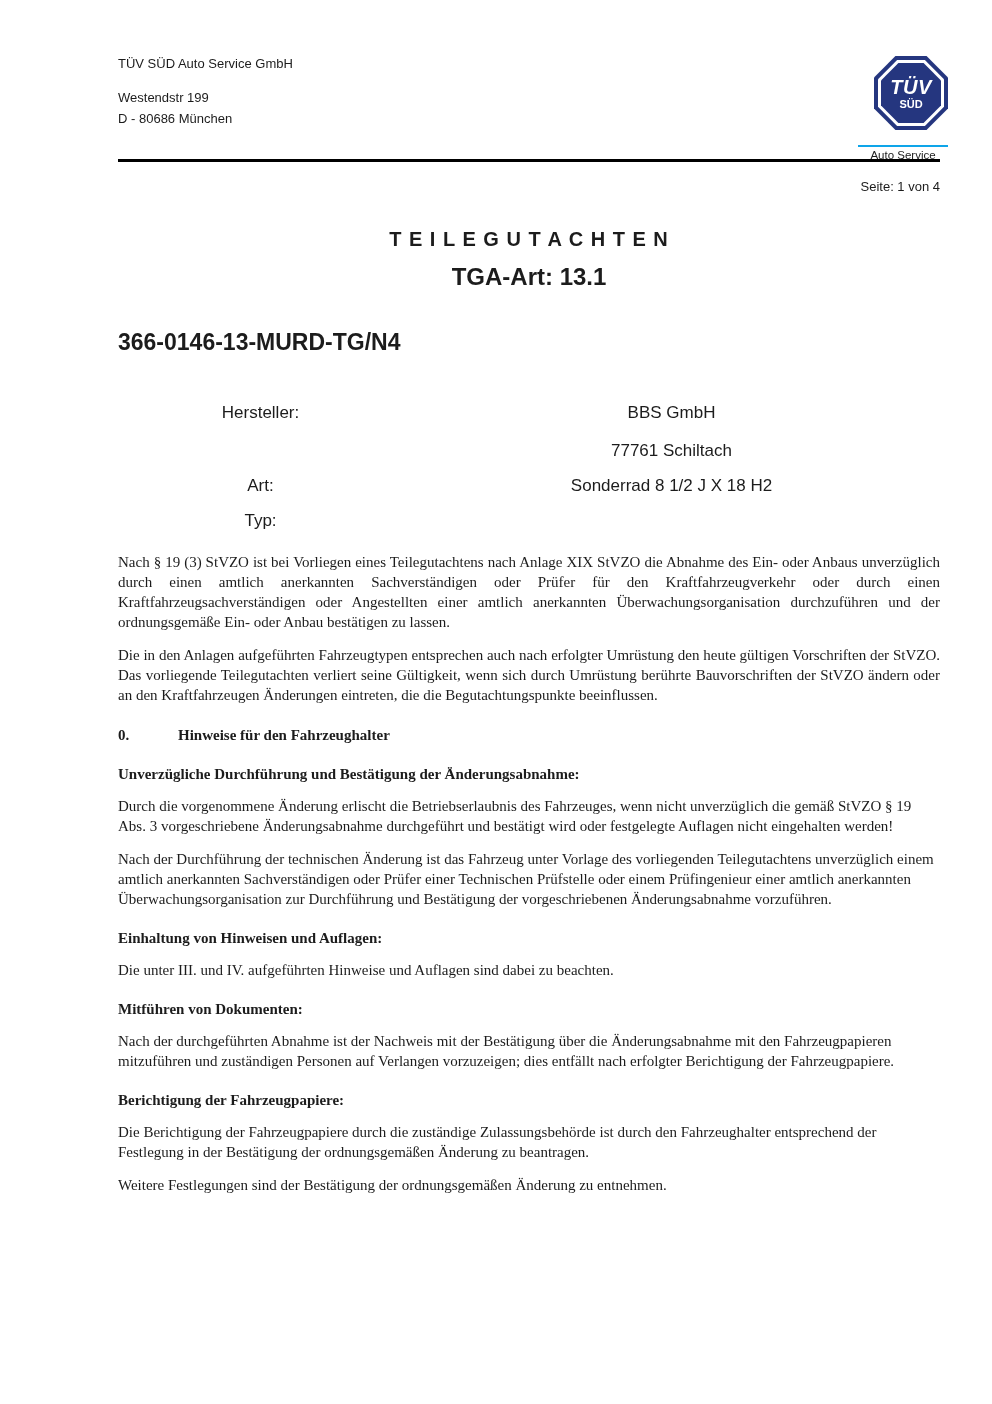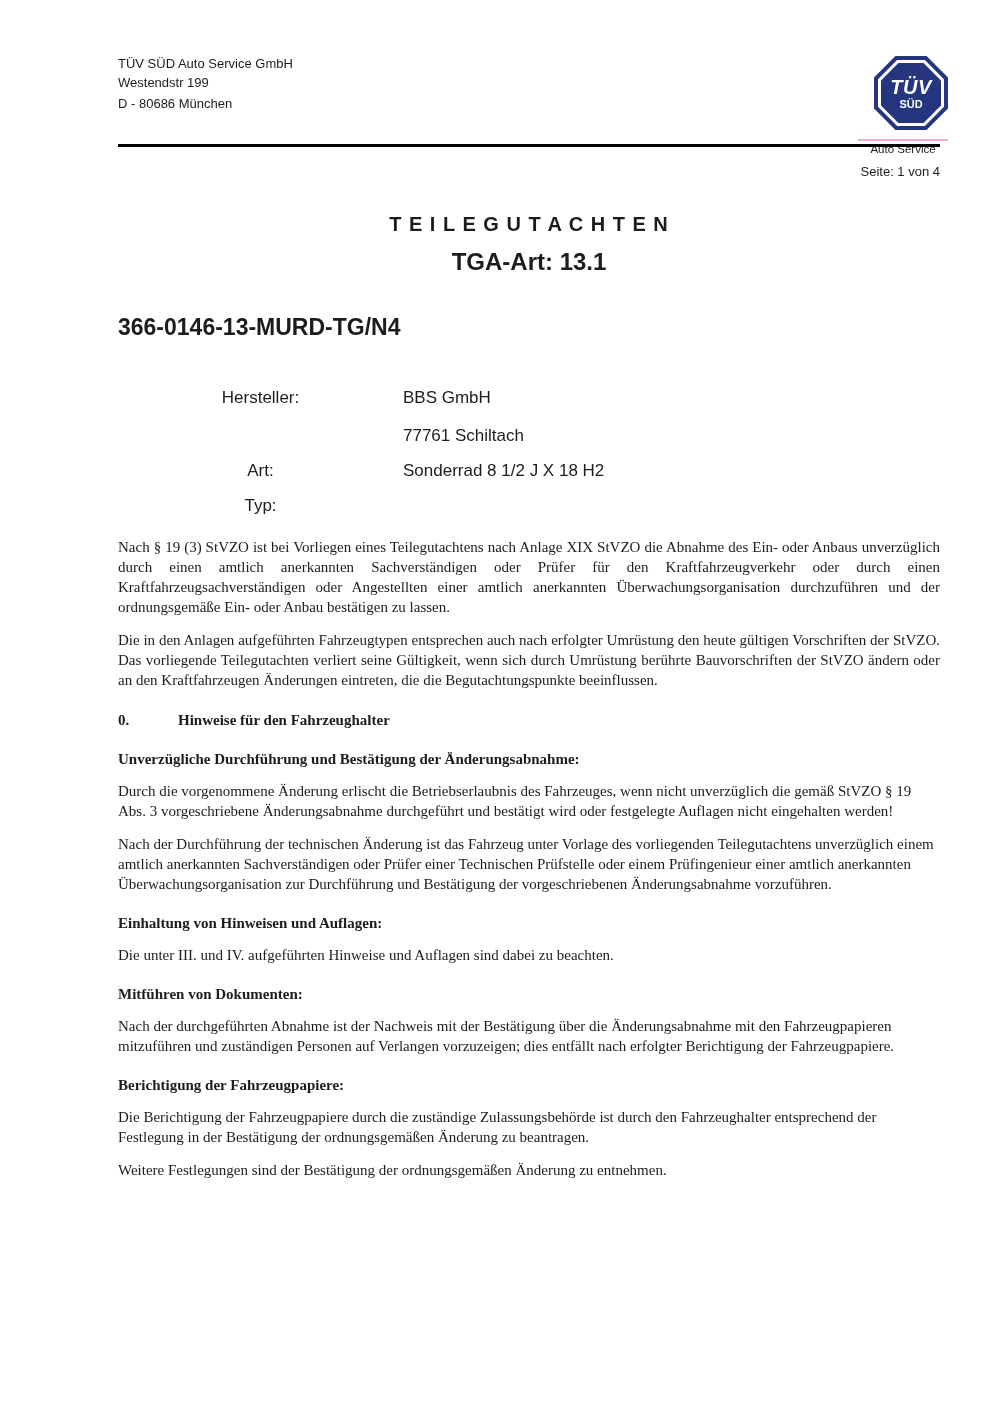--- a/index.html
+++ b/index.html
@@ -17,21 +17,21 @@
     background: #ffffff;
     overflow: hidden;
   }
   .content {
     position: absolute;
     left: 118px;
     right: 52px;
     top: 0;
   }
   .company { padding-top: 56px; font-size: 13px; line-height: 16px; }
-  .address { font-size: 13px; line-height: 21px; }
+  .address { margin-top: 15px; font-size: 13px; line-height: 21px; }
 
   .logo-block {
     position: absolute;
     top: 56px;
     right: 44px;
     width: 92px;
     display: flex;
     flex-direction: column;
     align-items: flex-end;
   }
@@ -40,41 +40,41 @@
     display: flex;
     align-items: center;
     justify-content: center;
   }
   .oct-outer { width: 74px; height: 74px; background: #25367f; filter: drop-shadow(2px 2px 1px #aaaaaa); }
   .oct-ring  { width: 66px; height: 66px; background: #ffffff; }
   .oct-core  { width: 60px; height: 60px; background: #25367f; flex-direction: column; color: #ffffff; }
   .logo-tuv { font-weight: bold; font-style: italic; font-size: 20px; line-height: 21px; letter-spacing: 0.5px; }
   .logo-sud { font-weight: bold; font-size: 11px; line-height: 12px; }
   .logo-caption {
-    margin-top: 9px;
+    margin-top: 15px;
     width: 90px;
-    border-top: 2px solid #f9a8d4;
+    border-top: 2px solid #0ea5e9;
     padding-top: 2px;
     font-size: 11.5px;
     text-align: center;
     color: #222222;
   }
 
   .rule { margin-top: 30px; height: 3px; background: #000000; }
   .page-info { margin-top: 17px; text-align: right; font-size: 13px; }
 
   .title1 { margin-top: 34px; text-align: center; font-weight: bold; font-size: 20px; letter-spacing: 1px; }
   .title2 { margin-top: 12px; text-align: center; font-weight: bold; font-size: 24px; }
   .doc-number { margin-top: 38px; text-align: left; font-weight: bold; font-size: 23px; }
 
   .fields { margin-top: 46px; font-size: 17px; }
   .field-row { display: flex; line-height: 22px; margin-bottom: 13px; }
   .field-row.mt-extra { margin-top: 16px; }
   .field-label { width: 285px; flex: 0 0 285px; text-align: center; }
-  .field-value { flex: 1; }
+  .field-value { flex: 1; text-align: center; }
 
   .body-text { margin-top: 20px; font-size: 15px; line-height: 20px; font-family: Liberation Serif, serif; }
   .para { margin: 0 0 13px 0; }
   .justify { text-align: justify; }
   .section-heading { font-weight: bold; margin: 20px 0 14px 0; }
   .section-number { display: inline-block; width: 60px; }
   .subhead { font-weight: bold; margin: 19px 0 12px 0; }
 </style>
 </head>
 <body>

